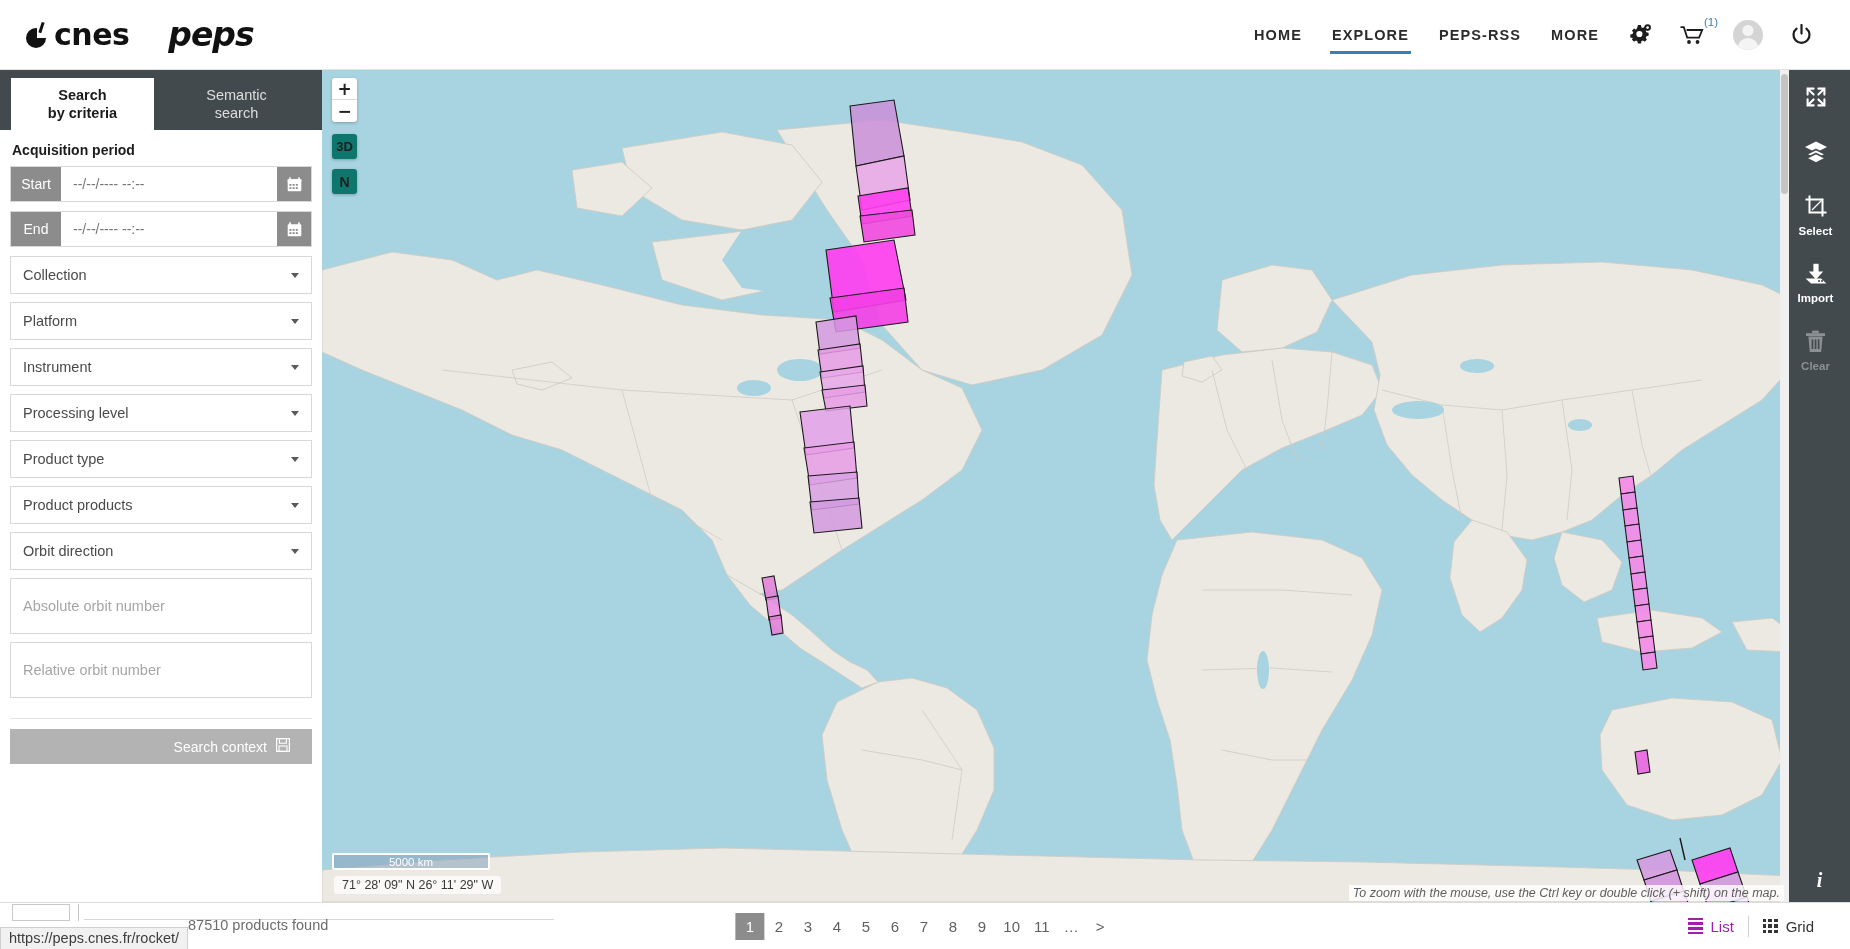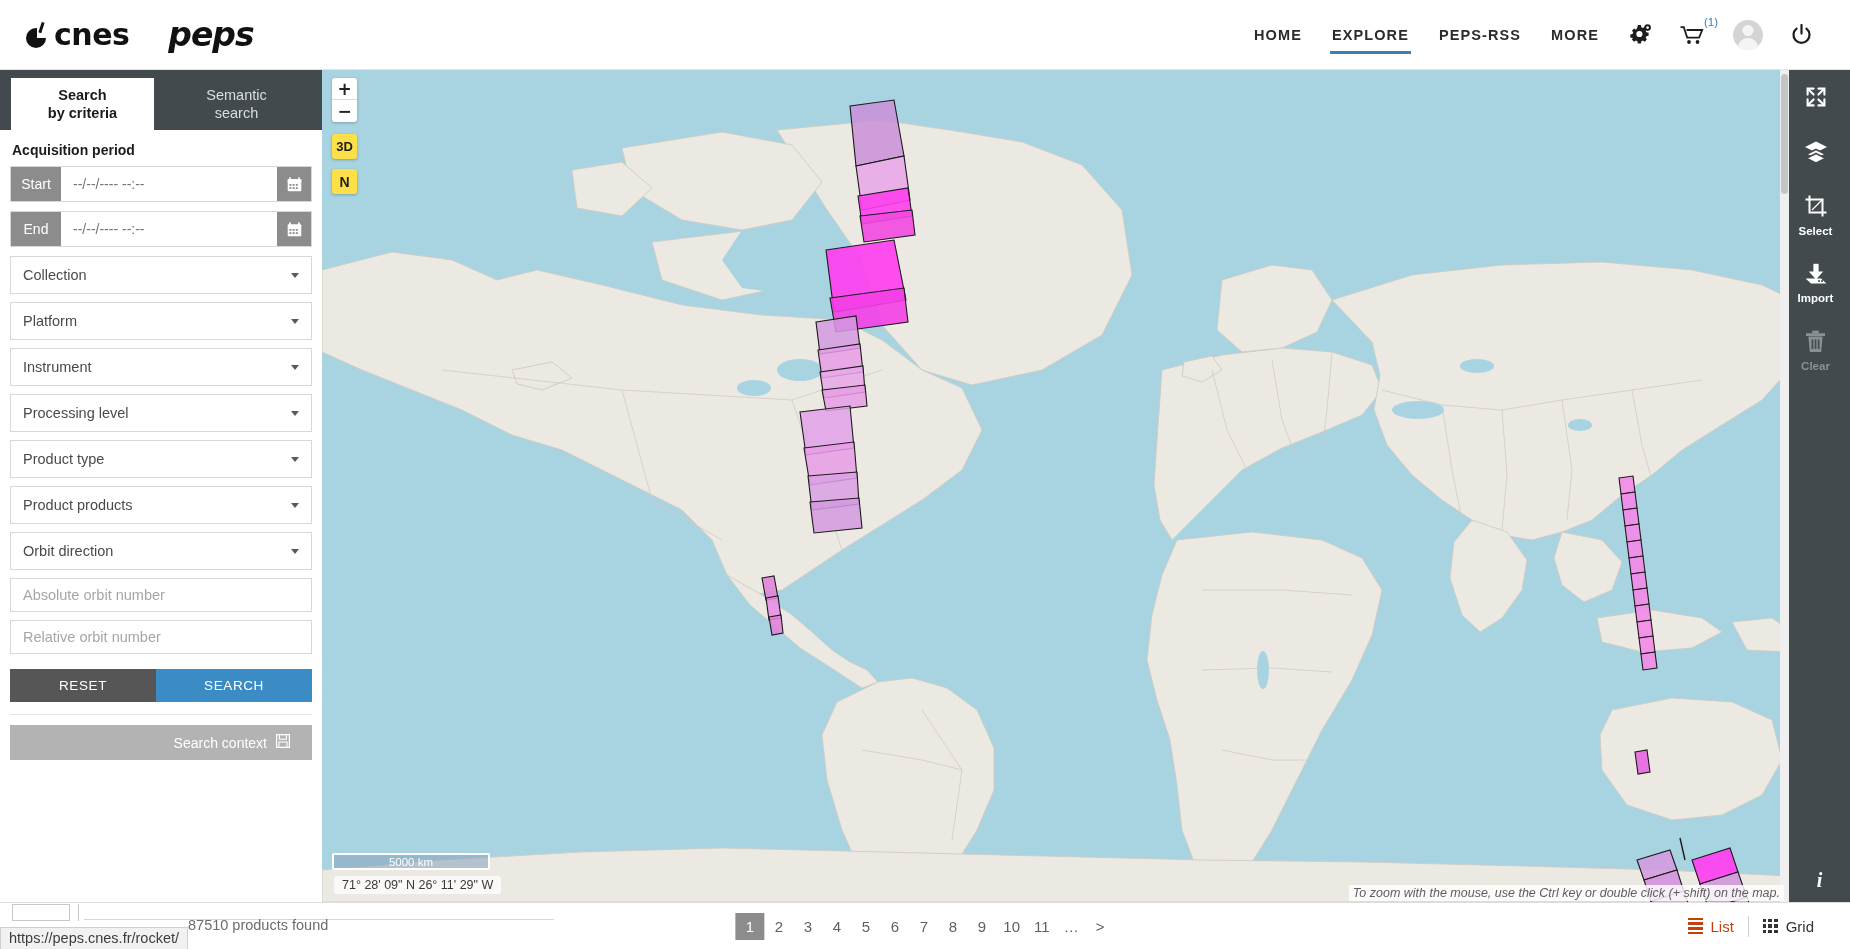--- a/index.html
+++ b/index.html
@@ -140,21 +140,21 @@
     padding-left: 12px; font-size: 14.5px; color: #4a4a4a;
   }
   .select-box .caret {
     position: absolute; right: 12px; top: 50%;
     width: 0; height: 0; margin-top: -2px;
     border-left: 4.5px solid transparent;
     border-right: 4.5px solid transparent;
     border-top: 5.5px solid #5a5a5a;
   }
   .text-input {
-    width: 100%; height: 34px; border: 1px solid #d8d8d8;
+    width: 100%; height: 56px; border: 1px solid #d8d8d8;
     background: #fff; margin-bottom: 8px; padding-left: 12px;
     font-size: 14.5px; color: #4a4a4a; outline: none;
     font-family: "Liberation Sans", sans-serif;
   }
   .text-input::placeholder { color: #a6a6a6; }
   .btn-row { display: flex; height: 33px; margin-top: 7px; }
   .btn-reset {
     width: 146px; background: #565656; color: #fff;
     display: flex; align-items: center; justify-content: center;
     font-size: 13.5px; letter-spacing: 0.6px; cursor: pointer;
@@ -193,21 +193,21 @@
     box-shadow: 0 1px 3px rgba(0,0,0,.25);
   }
   #zoom-ctl div {
     height: 22px; display: flex; align-items: center; justify-content: center;
     font-size: 17px; font-weight: 700; color: #222; cursor: pointer;
     font-family: "DejaVu Sans", sans-serif;
   }
   #zoom-ctl div:first-child { border-bottom: 1px solid #dcdcdc; }
   .map-btn {
     position: absolute; left: 10px;
-    width: 25px; height: 25px; background: #fde047; border-radius: 3px;
+    width: 25px; height: 25px; background: #0f766e; border-radius: 3px;
     box-shadow: 0 1px 3px rgba(0,0,0,.25);
     display: flex; align-items: center; justify-content: center;
     font-size: 14px; font-weight: 700; color: #1e1e1e; cursor: pointer;
   }
   #btn-3d { top: 64px; font-size: 13px; }
   #btn-n  { top: 99px; }
 
   #scale-bar {
     position: absolute; left: 10px; bottom: 32px;
     width: 158px; height: 17px;
@@ -277,21 +277,21 @@
   .page.active { background: #8c8c8c; color: #ffffff; }
   .page.dots { cursor: default; }
   #view-toggle {
     position: absolute; right: 22px;
     display: flex; align-items: center; gap: 0;
   }
   .vt {
     display: flex; align-items: center; gap: 8px;
     padding: 0 14px; font-size: 15px; cursor: pointer;
   }
-  .vt.active { color: #c2410c; }
+  .vt.active { color: #a21caf; }
   .vt.idle { color: #333333; }
   .vt-sep { width: 1px; height: 21px; background: #cfcfcf; }
   .ico-list { display: flex; flex-direction: column; gap: 2px; }
   .ico-list i { display: block; width: 15px; height: 2.6px; background: currentColor; }
   .ico-grid { display: grid; grid-template-columns: repeat(3,3.6px); gap: 2px; }
   .ico-grid i { width: 3.6px; height: 3.6px; background: currentColor; display: block; }
 
   
   #url-tip {
     position: absolute; left: 0; bottom: 0;
@@ -456,24 +456,20 @@
       <span class="caret"></span>
     </div>
     <div class="select-box">
       <span class="lbl">Orbit direction</span>
       <span class="caret"></span>
     </div>
 
     <input class="text-input" type="text" placeholder="Absolute orbit number" style="">
     <input class="text-input" type="text" placeholder="Relative orbit number" style="">
 
-    <div class="btn-row">
-      <div class="btn-reset">RESET</div>
-      <div class="btn-search">SEARCH</div>
-    </div>
 
     <div class="divider-line"></div>
 
     <div class="ctx-bar">
       <span>Search context</span>
       <span>
         <svg width="14" height="14" viewBox="0 0 14 14">
           <rect x="0.6" y="0.6" width="12.8" height="12.8" fill="none" stroke="#fff" stroke-width="1.2"></rect>
           <rect x="3.4" y="0.6" width="7" height="4.6" fill="none" stroke="#fff" stroke-width="1.1"></rect>
           <rect x="3" y="8" width="8" height="5.4" fill="none" stroke="#fff" stroke-width="1.1"></rect>

